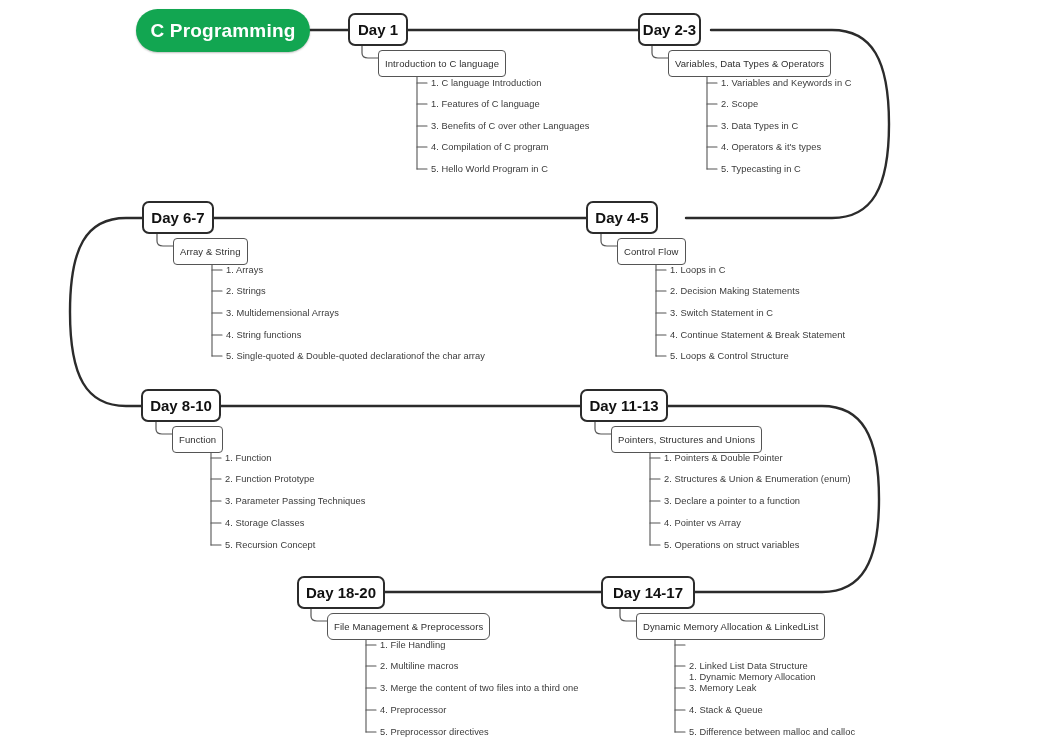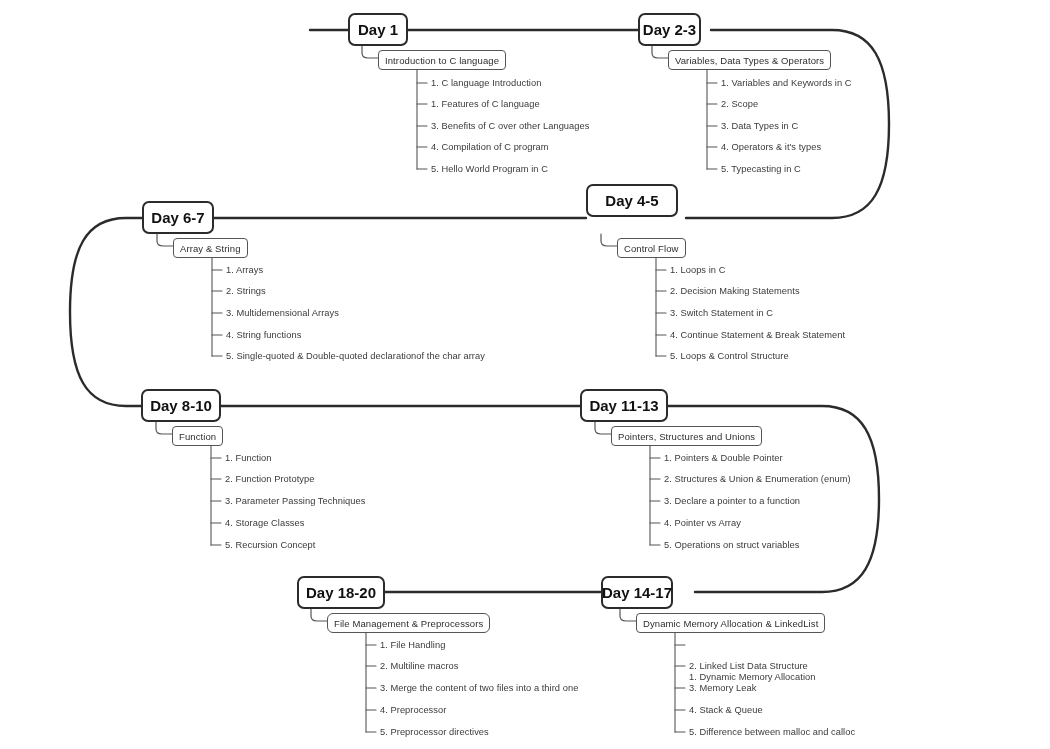--- a/index.html
+++ b/index.html
@@ -46,21 +46,21 @@
     display:flex;align-items:center;justify-content:center;
     background:#ffffff;
     border:1px solid #555555;
     border-radius:4px;
     color:#2e2e2e;
     font-size:9.5px;
     font-weight:normal;
     box-sizing:border-box;
     white-space:nowrap;
     padding:0 6px;
-    height:20px;
+    height:27px;
     letter-spacing:.1px;
   }
 
   
   .leaf-item{
     position:absolute;
     color:#3a3a3a;
     font-size:9.3px;
     white-space:nowrap;
     letter-spacing:.05px;
@@ -156,20 +156,23 @@
 
       <path d="M675,629 L675,732"></path>
       <path d="M675,645 L685,645"></path>
         <path d="M675,666 L685,666"></path>
         <path d="M675,688 L685,688"></path>
         <path d="M675,710 L685,710"></path>
         <path d="M675,732 L685,732"></path>
     </g>
   </svg>
 
+  <div class="root-node" style="left:136px;top:9px;width:174px;height:43px;">
+    <span>C Programming</span>
+  </div>
 
   <div class="day-node" style="left:348px;top:13px;width:60px;height:33px;">
     <span>Day 1</span>
   </div>
   <div class="topic-node" style="left:378px;top:50px;">
     <span>Introduction to C language</span>
   </div>
   <div class="leaf-item" style="left:431px;top:78px;"><span>1. C language Introduction</span></div>
   <div class="leaf-item" style="left:431px;top:99px;"><span>1. Features of C language</span></div>
   <div class="leaf-item" style="left:431px;top:121px;"><span>3. Benefits of C over other Languages</span></div>
@@ -193,21 +196,21 @@
   </div>
   <div class="topic-node" style="left:173px;top:238px;">
     <span>Array &amp; String</span>
   </div>
   <div class="leaf-item" style="left:226px;top:265px;"><span>1. Arrays</span></div>
   <div class="leaf-item" style="left:226px;top:286px;"><span>2. Strings</span></div>
   <div class="leaf-item" style="left:226px;top:308px;"><span>3. Multidemensional Arrays</span></div>
   <div class="leaf-item" style="left:226px;top:330px;"><span>4. String functions</span></div>
   <div class="leaf-item" style="left:226px;top:351px;"><span>5. Single-quoted &amp; Double-quoted declarationof the char array</span></div>
 
-  <div class="day-node" style="left:586px;top:184px;width:92px;height:33px;">
+  <div class="day-node" style="left:586px;top:201px;width:72px;height:33px;">
     <span>Day 4-5</span>
   </div>
   <div class="topic-node" style="left:617px;top:238px;">
     <span>Control Flow</span>
   </div>
   <div class="leaf-item" style="left:670px;top:265px;"><span>1. Loops in C</span></div>
   <div class="leaf-item" style="left:670px;top:286px;"><span>2. Decision Making Statements</span></div>
   <div class="leaf-item" style="left:670px;top:308px;"><span>3. Switch Statement in C</span></div>
   <div class="leaf-item" style="left:670px;top:330px;"><span>4. Continue Statement &amp; Break Statement</span></div>
   <div class="leaf-item" style="left:670px;top:351px;"><span>5. Loops &amp; Control Structure</span></div>
@@ -241,21 +244,21 @@
   </div>
   <div class="topic-node" style="left:327px;top:613px;border-radius:6px;">
     <span>File Management &amp; Preprocessors</span>
   </div>
   <div class="leaf-item" style="left:380px;top:640px;"><span>1. File Handling</span></div>
   <div class="leaf-item" style="left:380px;top:661px;"><span>2. Multiline macros</span></div>
   <div class="leaf-item" style="left:380px;top:683px;"><span>3. Merge the content of two files into a third one</span></div>
   <div class="leaf-item" style="left:380px;top:705px;"><span>4. Preprocessor</span></div>
   <div class="leaf-item" style="left:380px;top:727px;"><span>5. Preprocessor directives</span></div>
 
-  <div class="day-node" style="left:601px;top:576px;width:72px;height:33px;">
+  <div class="day-node" style="left:601px;top:576px;width:94px;height:33px;">
     <span>Day 14-17</span>
   </div>
   <div class="topic-node" style="left:636px;top:613px;">
     <span>Dynamic Memory Allocation &amp; LinkedList</span>
   </div>
   <div class="leaf-item" style="left:689px;top:640px;margin-top:32px;"><span>1. Dynamic Memory Allocation</span></div>
   <div class="leaf-item" style="left:689px;top:661px;"><span>2. Linked List Data Structure</span></div>
   <div class="leaf-item" style="left:689px;top:683px;"><span>3. Memory Leak</span></div>
   <div class="leaf-item" style="left:689px;top:705px;"><span>4. Stack &amp; Queue</span></div>
   <div class="leaf-item" style="left:689px;top:727px;"><span>5. Difference between malloc and calloc</span></div>

